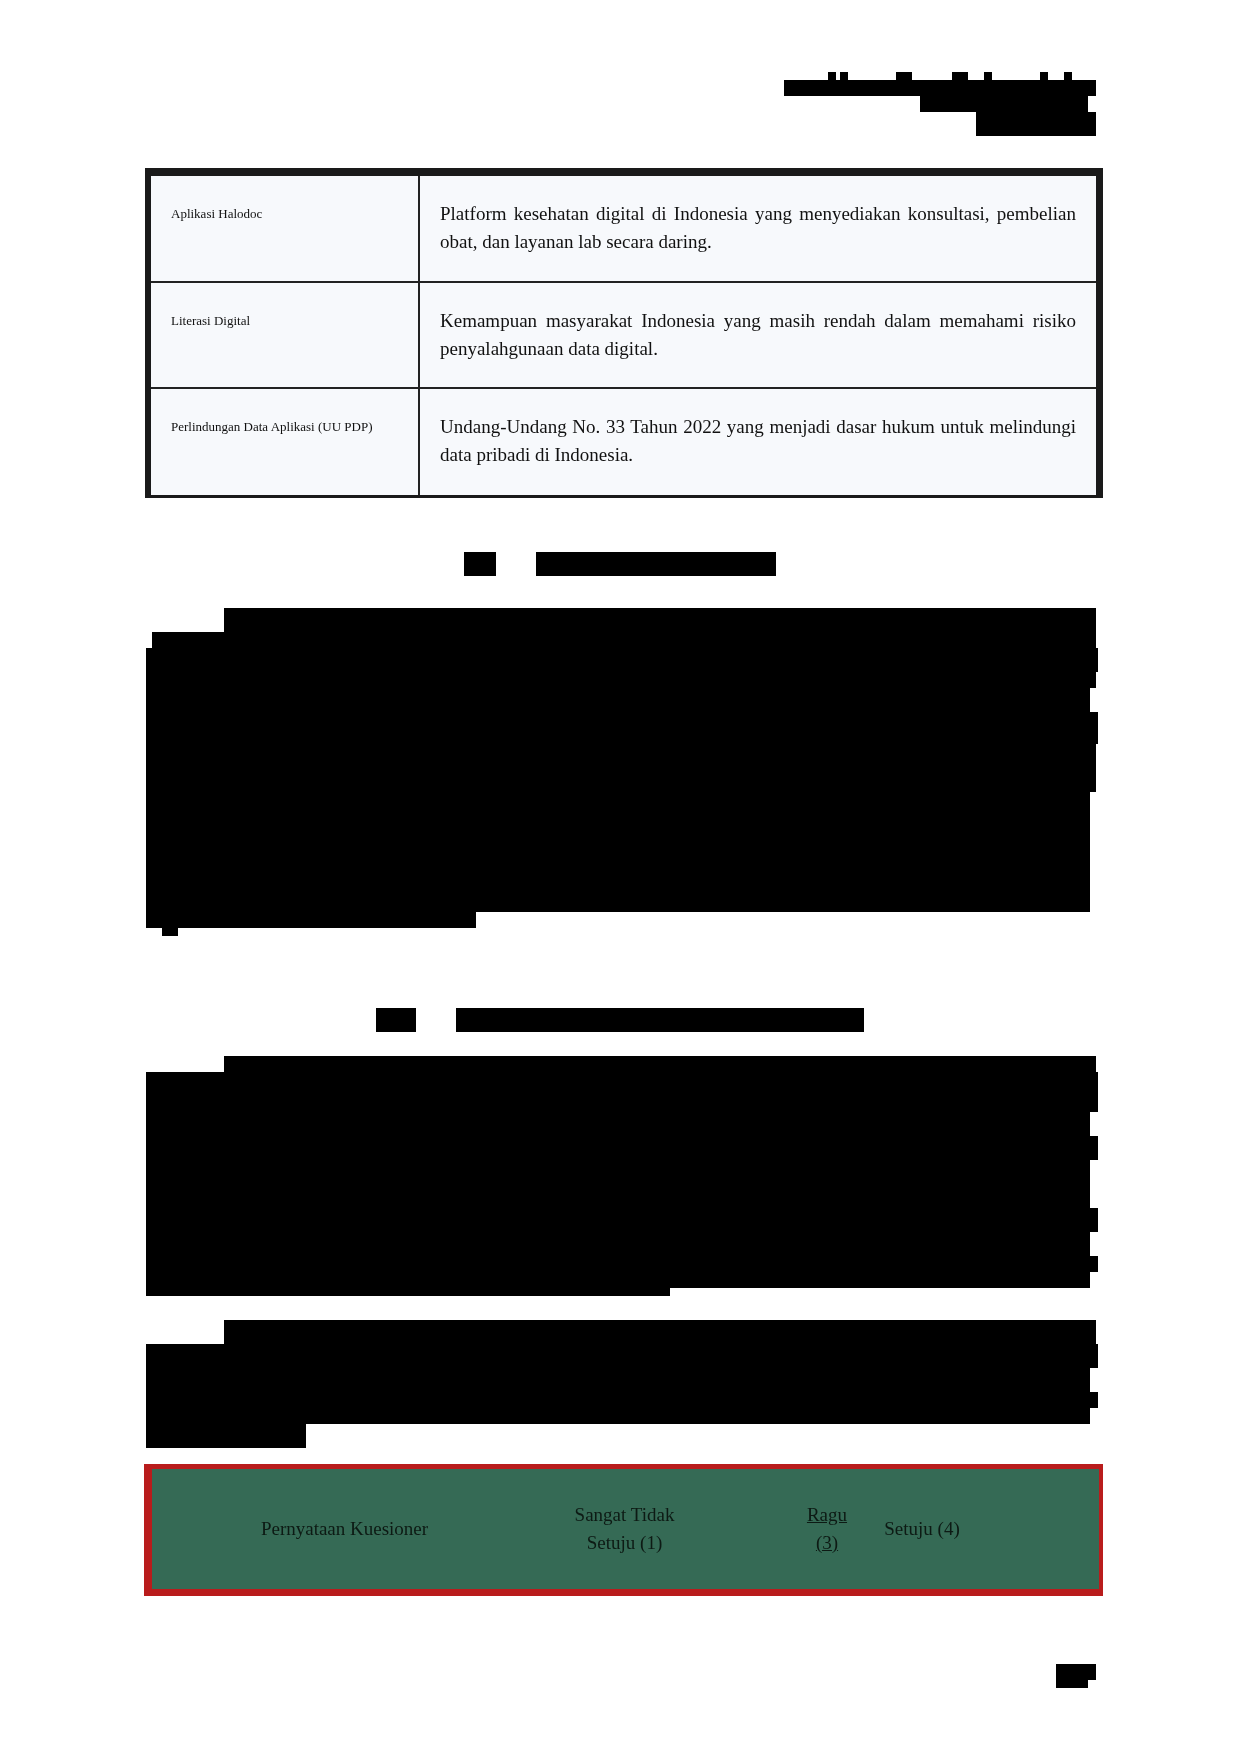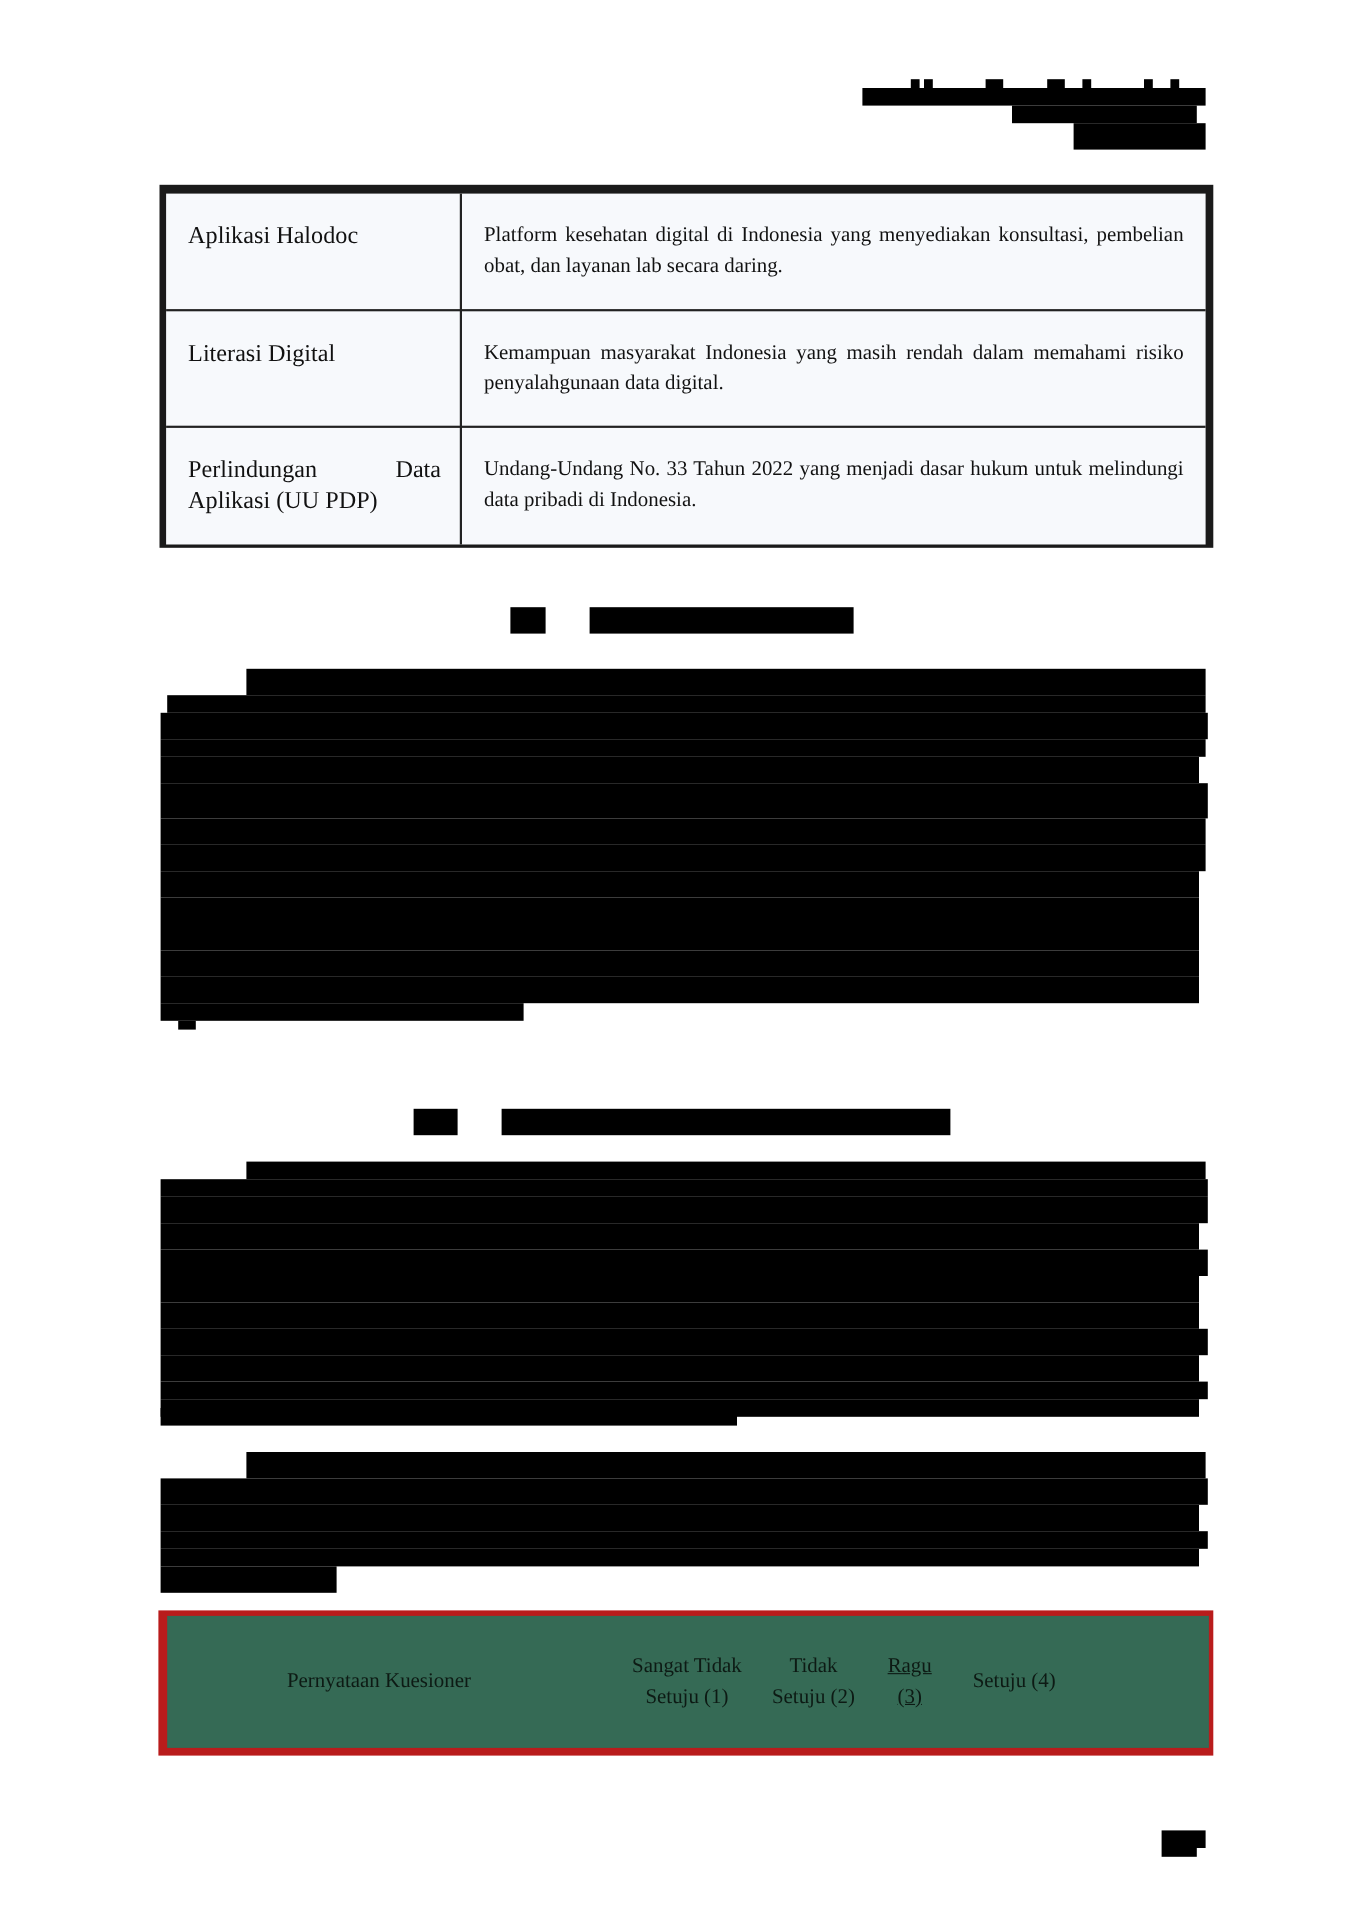--- a/index.html
+++ b/index.html
@@ -8,21 +8,21 @@
     .redact { position: absolute; background: #000; }
 
     
     .def-table { position: absolute; left: 145px; top: 168px; width: 958px; height: 330px;
                  background: #1a1a1a; box-sizing: border-box; }
     .def-inner { position: absolute; left: 6px; top: 8px; right: 7px; bottom: 3px;
                  background: #f7f9fc; }
     .def-row { position: absolute; left: 0; right: 0; border-bottom: 2px solid #222; box-sizing: border-box; }
     .def-row:last-child { border-bottom: none; }
     .def-col-divider { position: absolute; left: 267px; top: 0; bottom: 0; width: 2px; background: #222; }
-    .def-term { position: absolute; left: 20px; top: 24px; width: 230px; font-size: 22px; line-height: 28px;
+    .def-term { position: absolute; left: 20px; top: 24px; width: 230px; font-size: 13px; line-height: 28px;
                 text-align: justify; text-align-last: left; }
     .def-desc { position: absolute; left: 289px; top: 24px; right: 20px; font-size: 19px; line-height: 28px;
                 text-align: justify; text-align-last: left; }
 
     
     .likert { position: absolute; left: 144px; top: 1464px; width: 959px; height: 132px;
               background: #b91c1c; box-sizing: border-box; }
     .likert-inner { position: absolute; left: 8px; top: 5px; right: 4px; bottom: 7px; background: #356a55; }
     .likert-cell { position: absolute; top: 0; bottom: 0; display: flex; align-items: center; justify-content: center;
                    text-align: center; font-size: 19px; line-height: 28px; color: #0d1a14; }
@@ -111,21 +111,20 @@
   <div class="redact" style="left:146px;top:1368px;width:944px;height:24px;"></div>
   <div class="redact" style="left:146px;top:1392px;width:952px;height:16px;"></div>
   <div class="redact" style="left:146px;top:1408px;width:944px;height:16px;"></div>
   <div class="redact" style="left:146px;top:1424px;width:160px;height:24px;"></div>
 </div>
 
 <div class="likert">
   <div class="likert-inner">
     <div class="likert-cell" style="left:0;width:385px;">Pernyataan Kuesioner</div>
     <div class="likert-cell" style="left:415px;width:115px;">Sangat Tidak Setuju (1)</div>
-    <div class="likert-cell" style="left:540px;width:95px;">Tidak Setuju (2)</div>
     <div class="likert-cell" style="left:645px;width:60px;text-decoration:underline;">Ragu (3)</div>
     <div class="likert-cell" style="left:725px;width:90px;">Setuju (4)</div>
   </div>
 </div>
 
 <div>
   <div class="redact" style="left:1056px;top:1664px;width:40px;height:16px;"></div>
   <div class="redact" style="left:1056px;top:1680px;width:32px;height:8px;"></div>
 </div>
 

